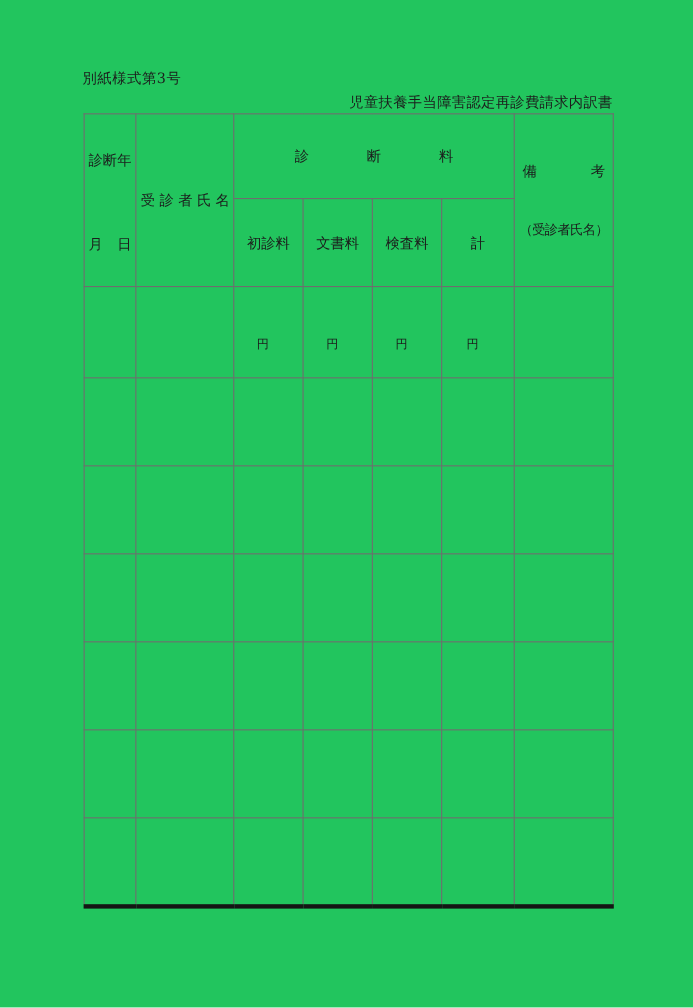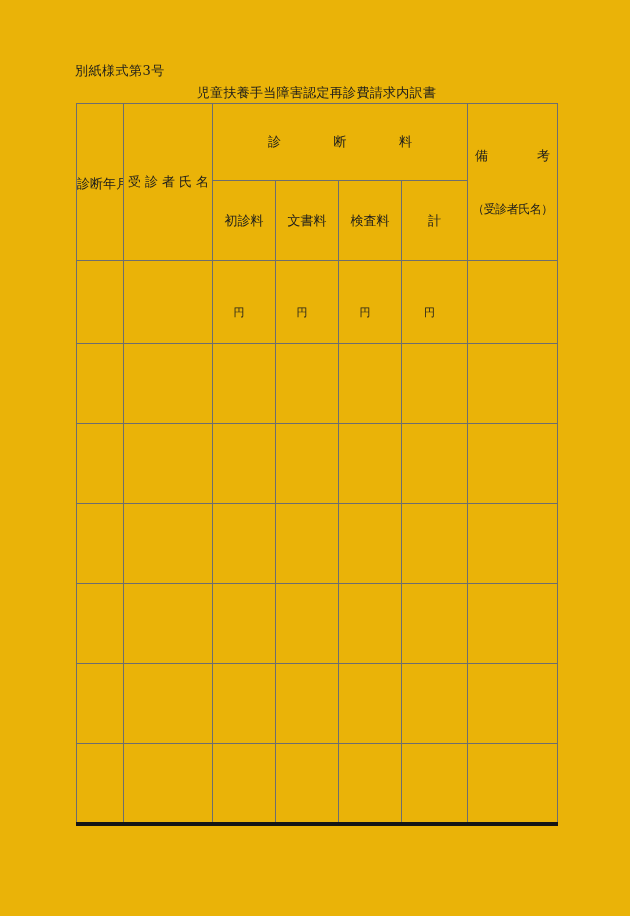--- a/index.html
+++ b/index.html
@@ -1,39 +1,39 @@
 <!DOCTYPE html>
 <html><head>
 <meta charset="utf-8">
 <style>
   html, body { margin: 0; padding: 0; background: #ffffff; }
   .page {
     position: relative;
     width: 630px;
     height: 916px;
-    background: #eab308;
+    background: #22c55e;
     font-family: "DejaVu Serif", "Liberation Serif", serif;
     color: #1c1c1c;
     overflow: hidden;
     text-decoration: underline;
   }
   .form-number {
     position: absolute;
     left: 75px;
     top: 62px;
     font-size: 13px;
     letter-spacing: 0.5px;
     white-space: pre;
   }
   .doc-title {
     position: absolute;
     left: 76px;
     top: 84px;
     width: 481px;
-    text-align: center;
+    text-align: right;
     font-size: 13px;
     letter-spacing: 0.3px;
     white-space: pre;
   }
   table.form {
     position: absolute;
     left: 76px;
     top: 103px;
     width: 481px;
     border-collapse: collapse;
@@ -53,21 +53,21 @@
   tr.hr2 { height: 79px; }
   tr.r-first { height: 83px; }
   tr.r-empty { height: 80px; }
   tr.r-last td { border-bottom: 4px solid #151515; }
   table.form { border-bottom: 4px solid #151515; }
 
   .date-head {
     height: 156px;
     box-sizing: border-box;
     display: flex;
-    flex-direction: row;
+    flex-direction: column;
     justify-content: space-between;
     align-items: center;
     padding: 33px 0 29px 0;
     white-space: pre;
   }
   .name-head {
     letter-spacing: 4px;
     padding-left: 4px;
     white-space: nowrap;
     margin-top: 28px;

